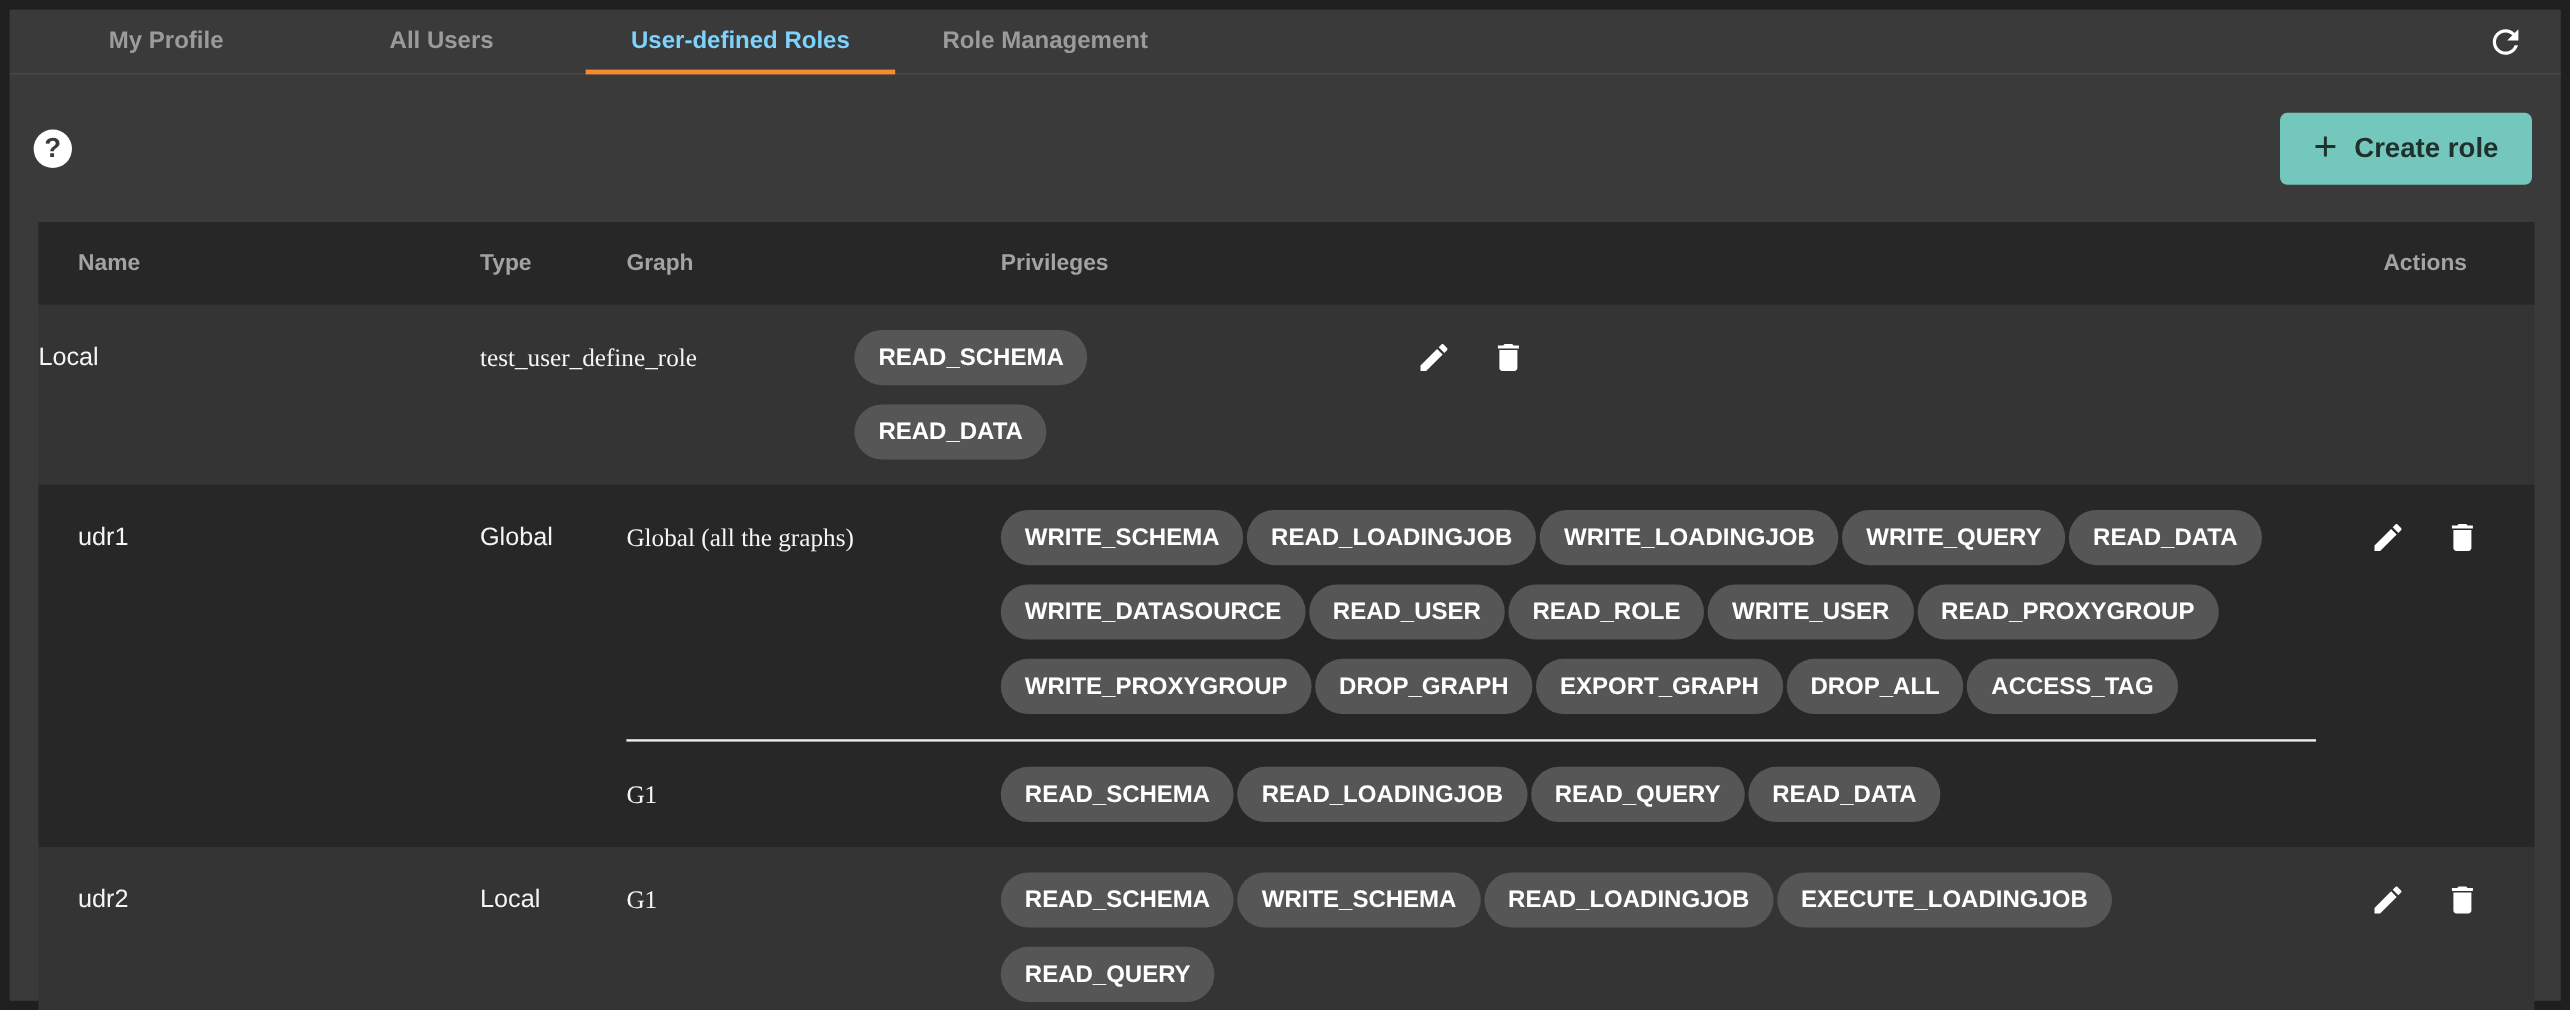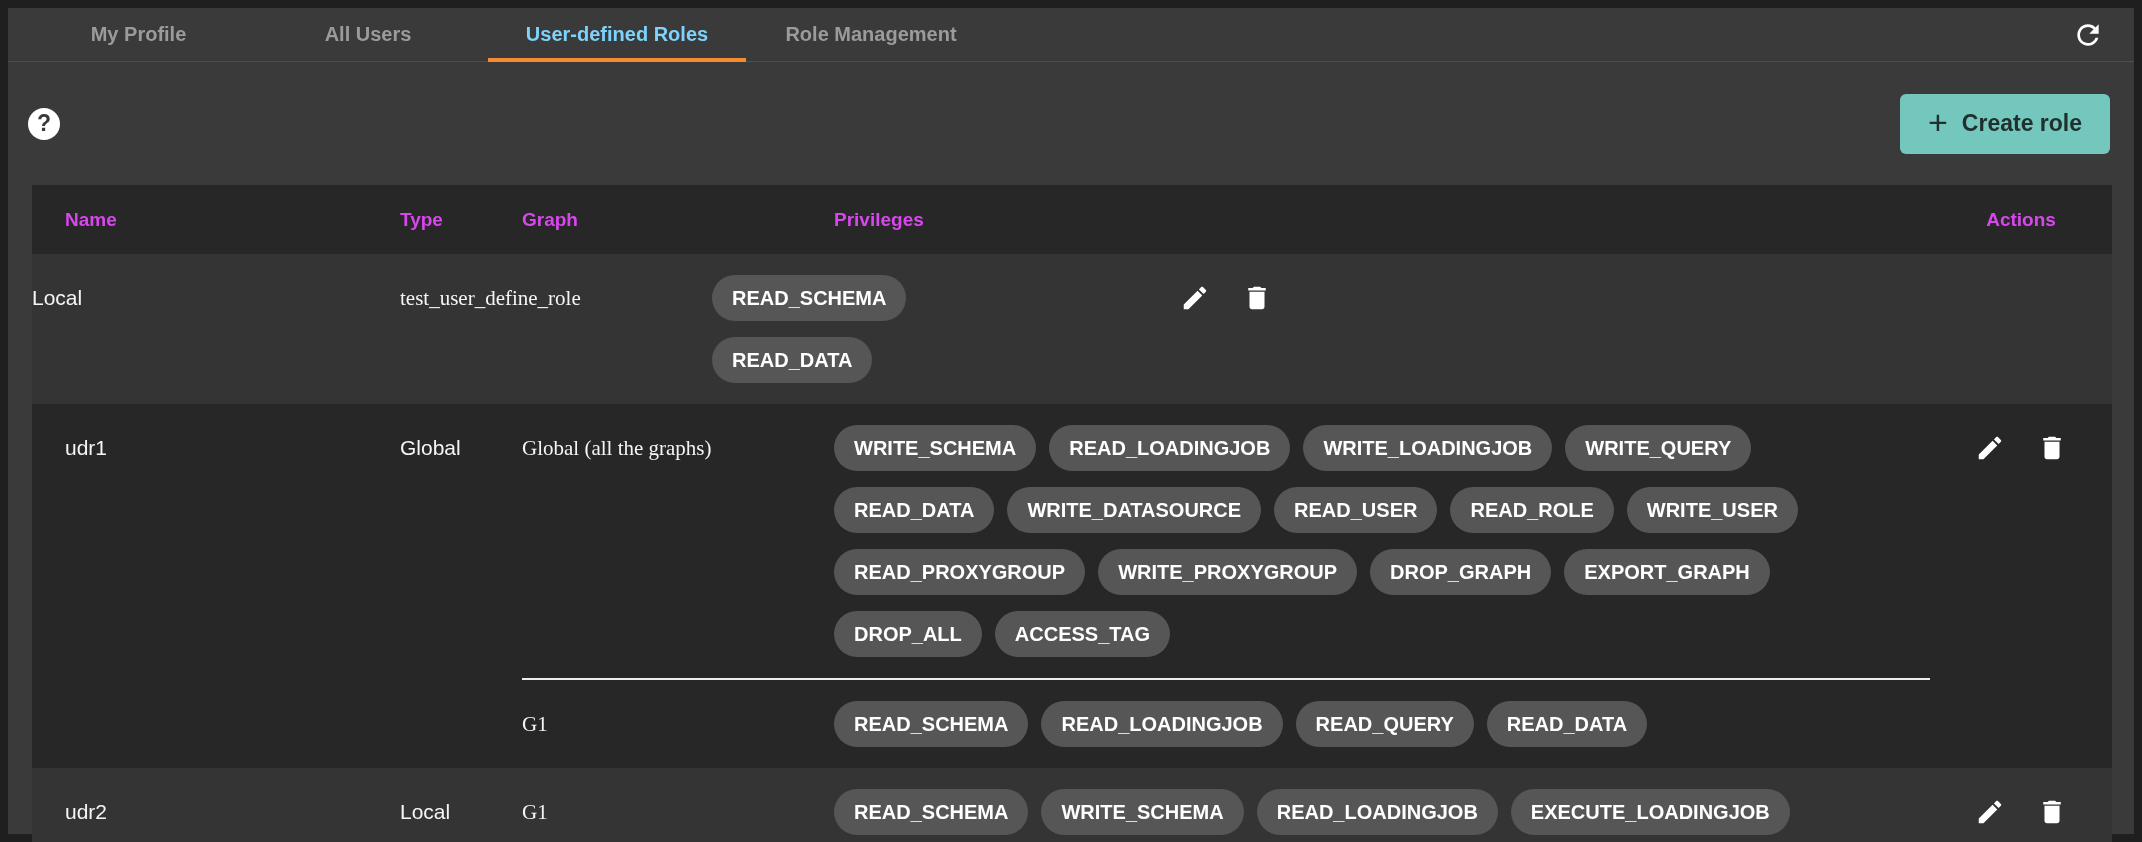--- a/index.html
+++ b/index.html
@@ -66,35 +66,35 @@
     font-family:"Liberation Sans",sans-serif;
     font-size:23px;font-weight:bold;color:#20302d;
     display:flex;align-items:center;gap:14px;
   }
   .create-btn .plus{font-size:34px;font-weight:normal;line-height:1;margin-top:-3px;}
   
   .table{margin:0 22px 0 24px;}
   .thead{
     display:grid;grid-template-columns:368px 122px 312px 1fr 182px;
     background:var(--row-dark);height:69px;align-items:center;
-    color:#d946ef;font-size:19px;font-weight:bold;
+    color:#a3a3a3;font-size:19px;font-weight:bold;
   }
   .thead .hc:first-child{padding-left:33px;}
   .thead .hc.actions-h{text-align:center;}
   .trow{
     display:grid;grid-template-columns:368px 122px 1fr 182px;
     background:var(--row-light);
   }
   .trow:nth-child(even){background:var(--row-dark);}
   .cell{font-size:21px;color:#f5f5f5;padding-top:32px;}
   .cell.name{padding-left:33px;}
   .group{display:grid;grid-template-columns:312px 1fr;padding:21px 0;}
   .group + .group{border-top:2px solid #ededed;}
   .graph-label{font-size:21px;color:#f5f5f5;line-height:46px;font-family:Liberation Serif, serif;}
-  .chips{display:flex;flex-wrap:wrap;gap:16px 13px;align-content:flex-start;padding-right:8px;}
+  .chips{display:flex;flex-wrap:wrap;gap:16px 3px;align-content:flex-start;padding-right:8px;}
   .chip{
     height:46px;line-height:46px;padding:0 20px;border-radius:23px;
     background:var(--chip-bg);color:#ffffff;
     font-weight:bold;font-size:20px;white-space:nowrap;
   }
   .cell.actions{
     display:flex;gap:32px;justify-content:center;align-items:flex-start;
     padding-top:29px;
   }
   .iconbtn{background:none;border:none;padding:0;cursor:pointer;line-height:0;}

